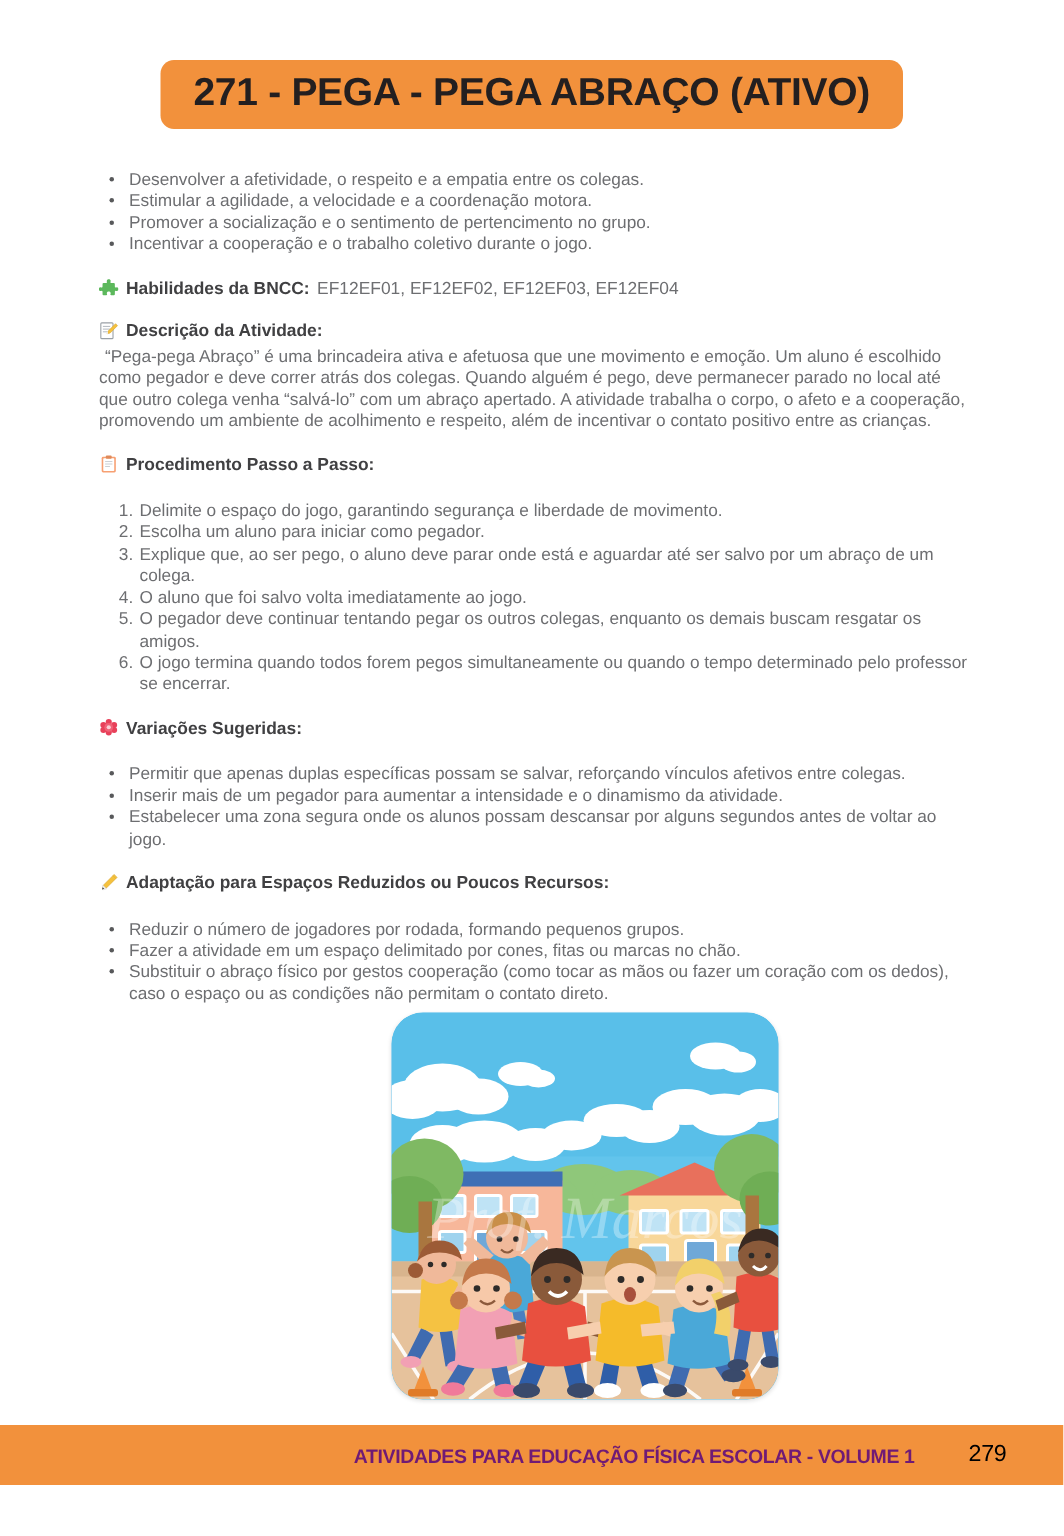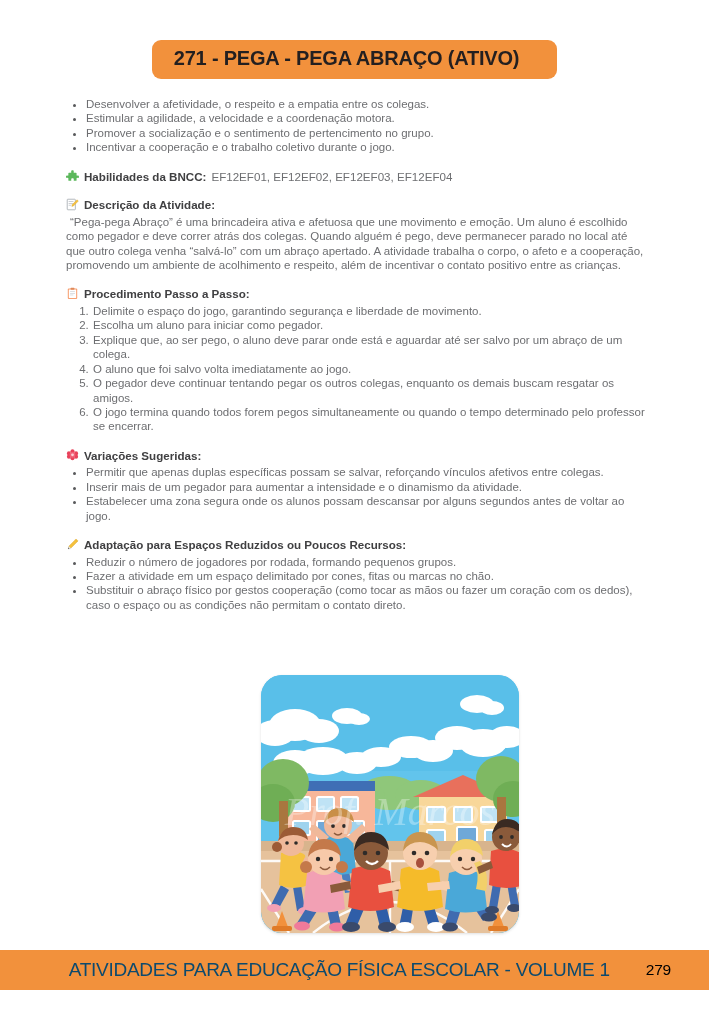--- a/index.html
+++ b/index.html
@@ -27,22 +27,22 @@
     position: absolute;
     top: 40px;
     left: 0;
     width: 709px;
     display: flex;
     justify-content: center;
   }
   .title-banner {
     background: #f2913c;
     border-radius: 9px;
-    padding: 7px 38px 9px 22px;
-    font-size: 20px;
+    padding: 7px 22px 9px 22px;
+    font-size: 26px;
     font-weight: bold;
     color: #231f20;
     letter-spacing: -0.2px;
     white-space: nowrap;
     line-height: 1.15;
   }
 
   
   .content {
     position: absolute;
@@ -72,21 +72,21 @@
     font-weight: bold;
     color: #404042;
     white-space: nowrap;
   }
   .head-value {
     color: #6d6e71;
     font-weight: normal;
   }
 
   ul.bullets, ol.steps {
-    margin: 0 0 0 0;
+    margin: 16px 0 0 0;
     padding-left: 22px;
   }
   ul.bullets { list-style: disc; padding-left: 20px; }
   ol.steps { list-style: decimal; padding-left: 26px; }
   ul.bullets li, ol.steps li {
     font-size: 11.5px;
     line-height: 1.255;
     color: #6d6e71;
     margin: 0;
     padding: 0;
@@ -136,23 +136,23 @@
     height: 40px;
     background: #f2913c;
     display: flex;
     align-items: center;
     justify-content: flex-end;
     padding-right: 38px;
     box-sizing: border-box;
     gap: 36px;
   }
   .footer-title {
-    color: #0c4a6e;
-    font-size: 19px;
-    font-weight: normal;
+    color: #701a75;
+    font-size: 13px;
+    font-weight: bold;
     letter-spacing: -0.25px;
     white-space: nowrap;
   }
   .footer-page {
     color: #000000;
     font-size: 15.5px;
     font-weight: normal;
     letter-spacing: -0.2px;
   }
 </style>

